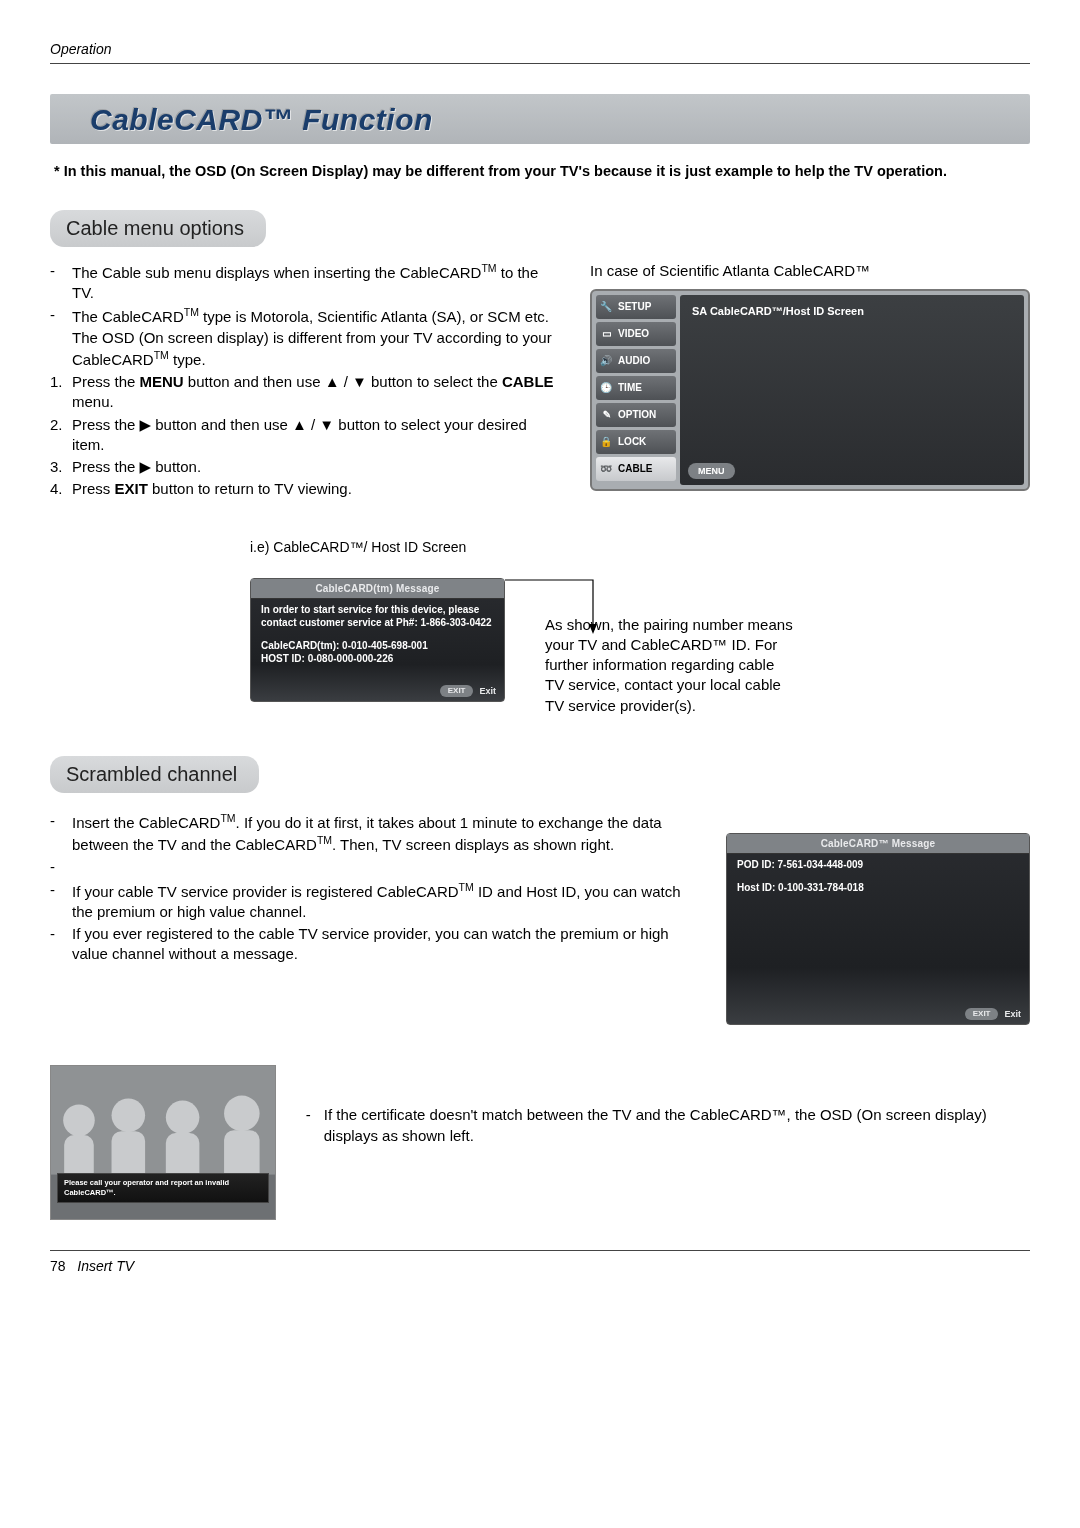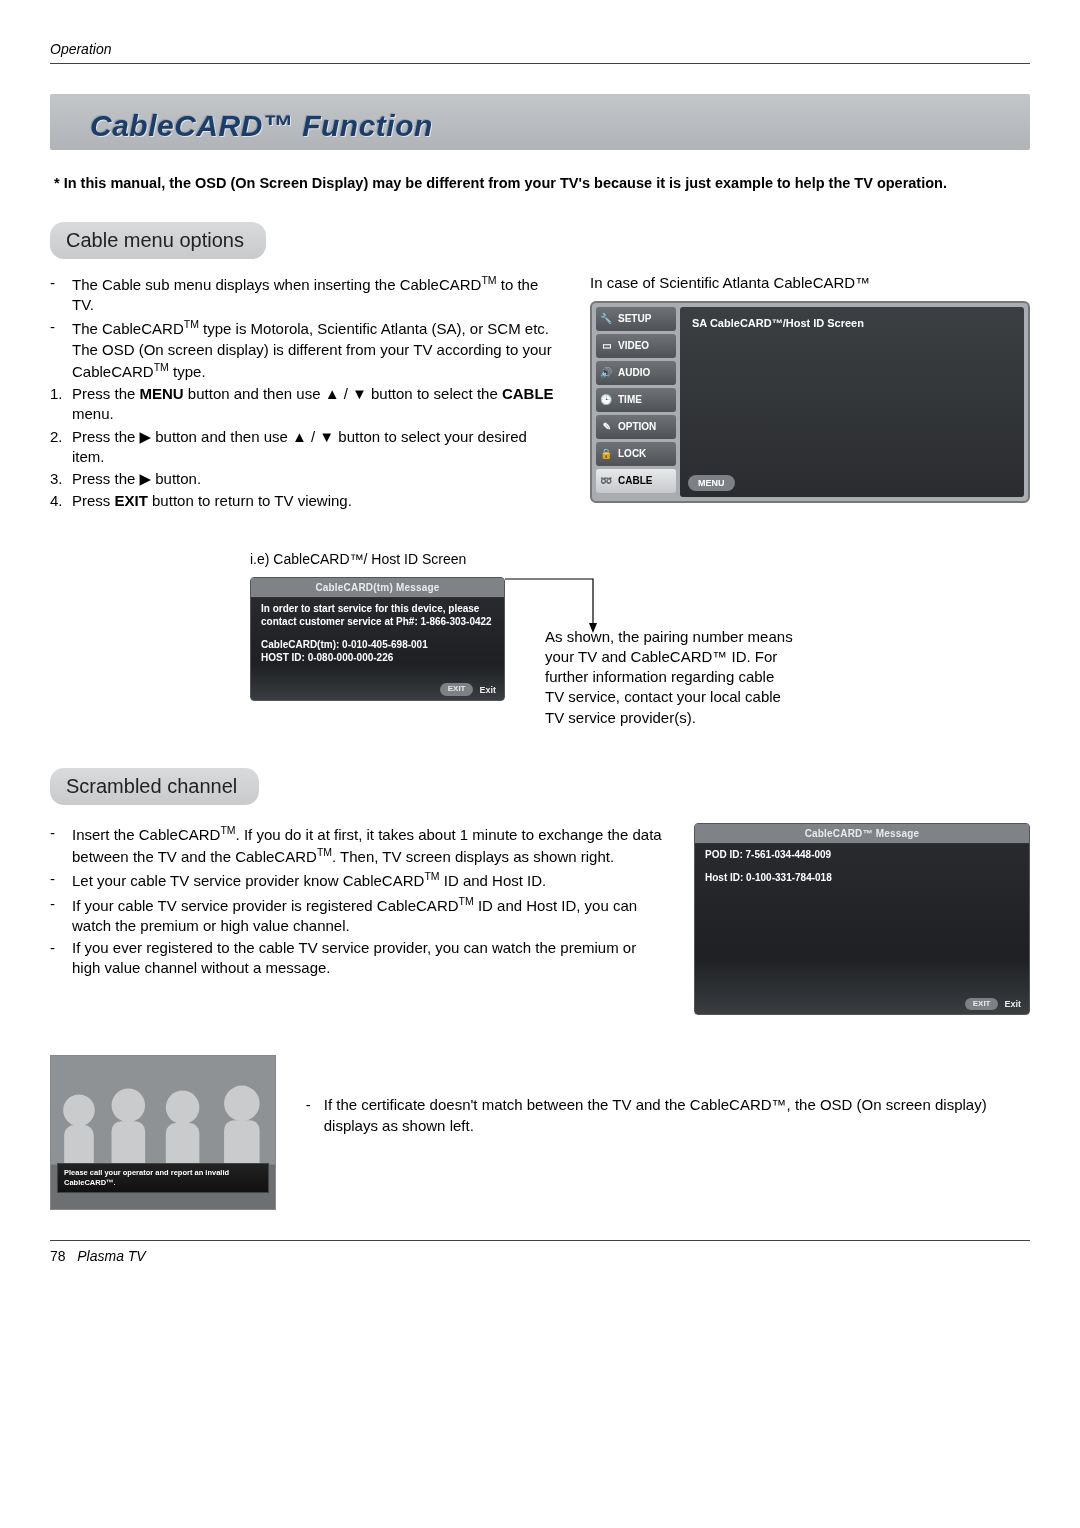--- a/index.html
+++ b/index.html
@@ -11,22 +11,22 @@
     margin: 0 auto;
     padding: 40px 50px 30px 50px;
     font-size: 14px;
     line-height: 1.35;
   }
   .header-label { font-style: italic; font-size: 14px; margin-bottom: 4px; }
   .hr-top { border: none; border-top: 1px solid #444; margin-bottom: 30px; }
 
   .title-bar {
     background: linear-gradient(#c2c6c9, #b0b4b8);
-    padding: 12px 10px 4px 40px;
-    margin-bottom: 24px;
+    padding: 6px 10px 4px 40px;
+    margin-bottom: 18px;
     border-radius: 2px;
   }
   .title-bar h1 {
     color: #1a3d6b;
     font-size: 30px;
     font-weight: 800;
     font-style: italic;
     letter-spacing: 0.5px;
     text-shadow: 1px 1px 0 rgba(255,255,255,.6), -1px -1px 0 rgba(0,0,0,.15);
   }
@@ -105,21 +105,21 @@
   .osd-wrap { position: relative; }
   .osd {
     width: 255px;
     background: linear-gradient(#2a2c30 0%, #1e2023 70%, #3a3d41 100%);
     border: 1px solid #555;
     border-radius: 4px;
     padding: 0 0 20px 0;
     color: #fff;
     position: relative;
   }
-  .osd.w300 { width: 336px; }
+  .osd.w300 { width: 304px; margin-top: 22px; }
   .osd-header {
     background: #7f8387;
     color: #e9eaec;
     font-size: 10px;
     font-weight: bold;
     text-align: center;
     padding: 3px 4px;
     border-bottom: 1px solid #333;
     letter-spacing: .2px;
   }
@@ -129,21 +129,21 @@
     position: absolute; right: 8px; bottom: 4px;
     display: flex; align-items: center; gap: 6px;
     font-size: 9px; font-weight: bold; color: #e8e9eb;
   }
   .osd-exit .pill {
     background: #7d8185; border-radius: 9px; padding: 1px 8px; font-size: 8px;
   }
 
   .caption-small { font-size: 14px; margin: 6px 0 8px 200px; }
 
-  .middle { display: flex; gap: 40px; align-items: flex-start; margin-top: 8px; }
+  .middle { display: flex; gap: 40px; align-items: center; margin-top: 8px; }
   .middle .osd-col { flex: 0 0 auto; margin-left: 200px; }
   .middle .desc { flex: 0 0 250px; font-size: 15px; margin-top: 50px; }
 
   .pairing-arrow {
     position: absolute;
     left: 100%;
     top: 0;
     width: 95px;
     height: 62px;
     pointer-events: none;
@@ -304,21 +304,20 @@
 <div class="section-pill">Scrambled channel</div>
 
 <div class="scrambled-row">
   <div class="scrambled-left body-text">
     <div class="row">
         <span class="marker">-</span>
         <span><span>Insert the CableCARD</span><sup>TM</sup><span>. If you do it at first, it takes about 1 minute to exchange the data between the TV and the CableCARD</span><sup>TM</sup><span>. Then, TV screen displays as shown right.</span></span>
       </div>
     <div class="row">
         <span class="marker">-</span>
-        <span><span>Let your cable TV service provider know CableCARD</span><sup>TM</sup><span> ID and Host ID.</span></span>
       </div>
     <div class="row">
         <span class="marker">-</span>
         <span><span>If your cable TV service provider is registered CableCARD</span><sup>TM</sup><span> ID and Host ID, you can watch the premium or high value channel.</span></span>
       </div>
     <div class="row">
         <span class="marker">-</span>
         <span>If you ever registered to the cable TV service provider, you can watch the premium or high value channel without a message.</span>
       </div>
   </div>
@@ -360,17 +359,17 @@
     <div class="row">
         <span class="marker">-</span>
         <span>If the certificate doesn't match between the TV and the CableCARD™, the OSD (On screen display) displays as shown left.</span>
       </div>
   </div>
 </div>
 
 <hr class="hr-bot">
 <div class="footer">
   <span class="pn">78</span>&nbsp;&nbsp;
-  <span class="prod">Plasma TV</span>
+  <span class="prod">Insert TV</span>
 </div>
 
 
 
 
 </body></html>

